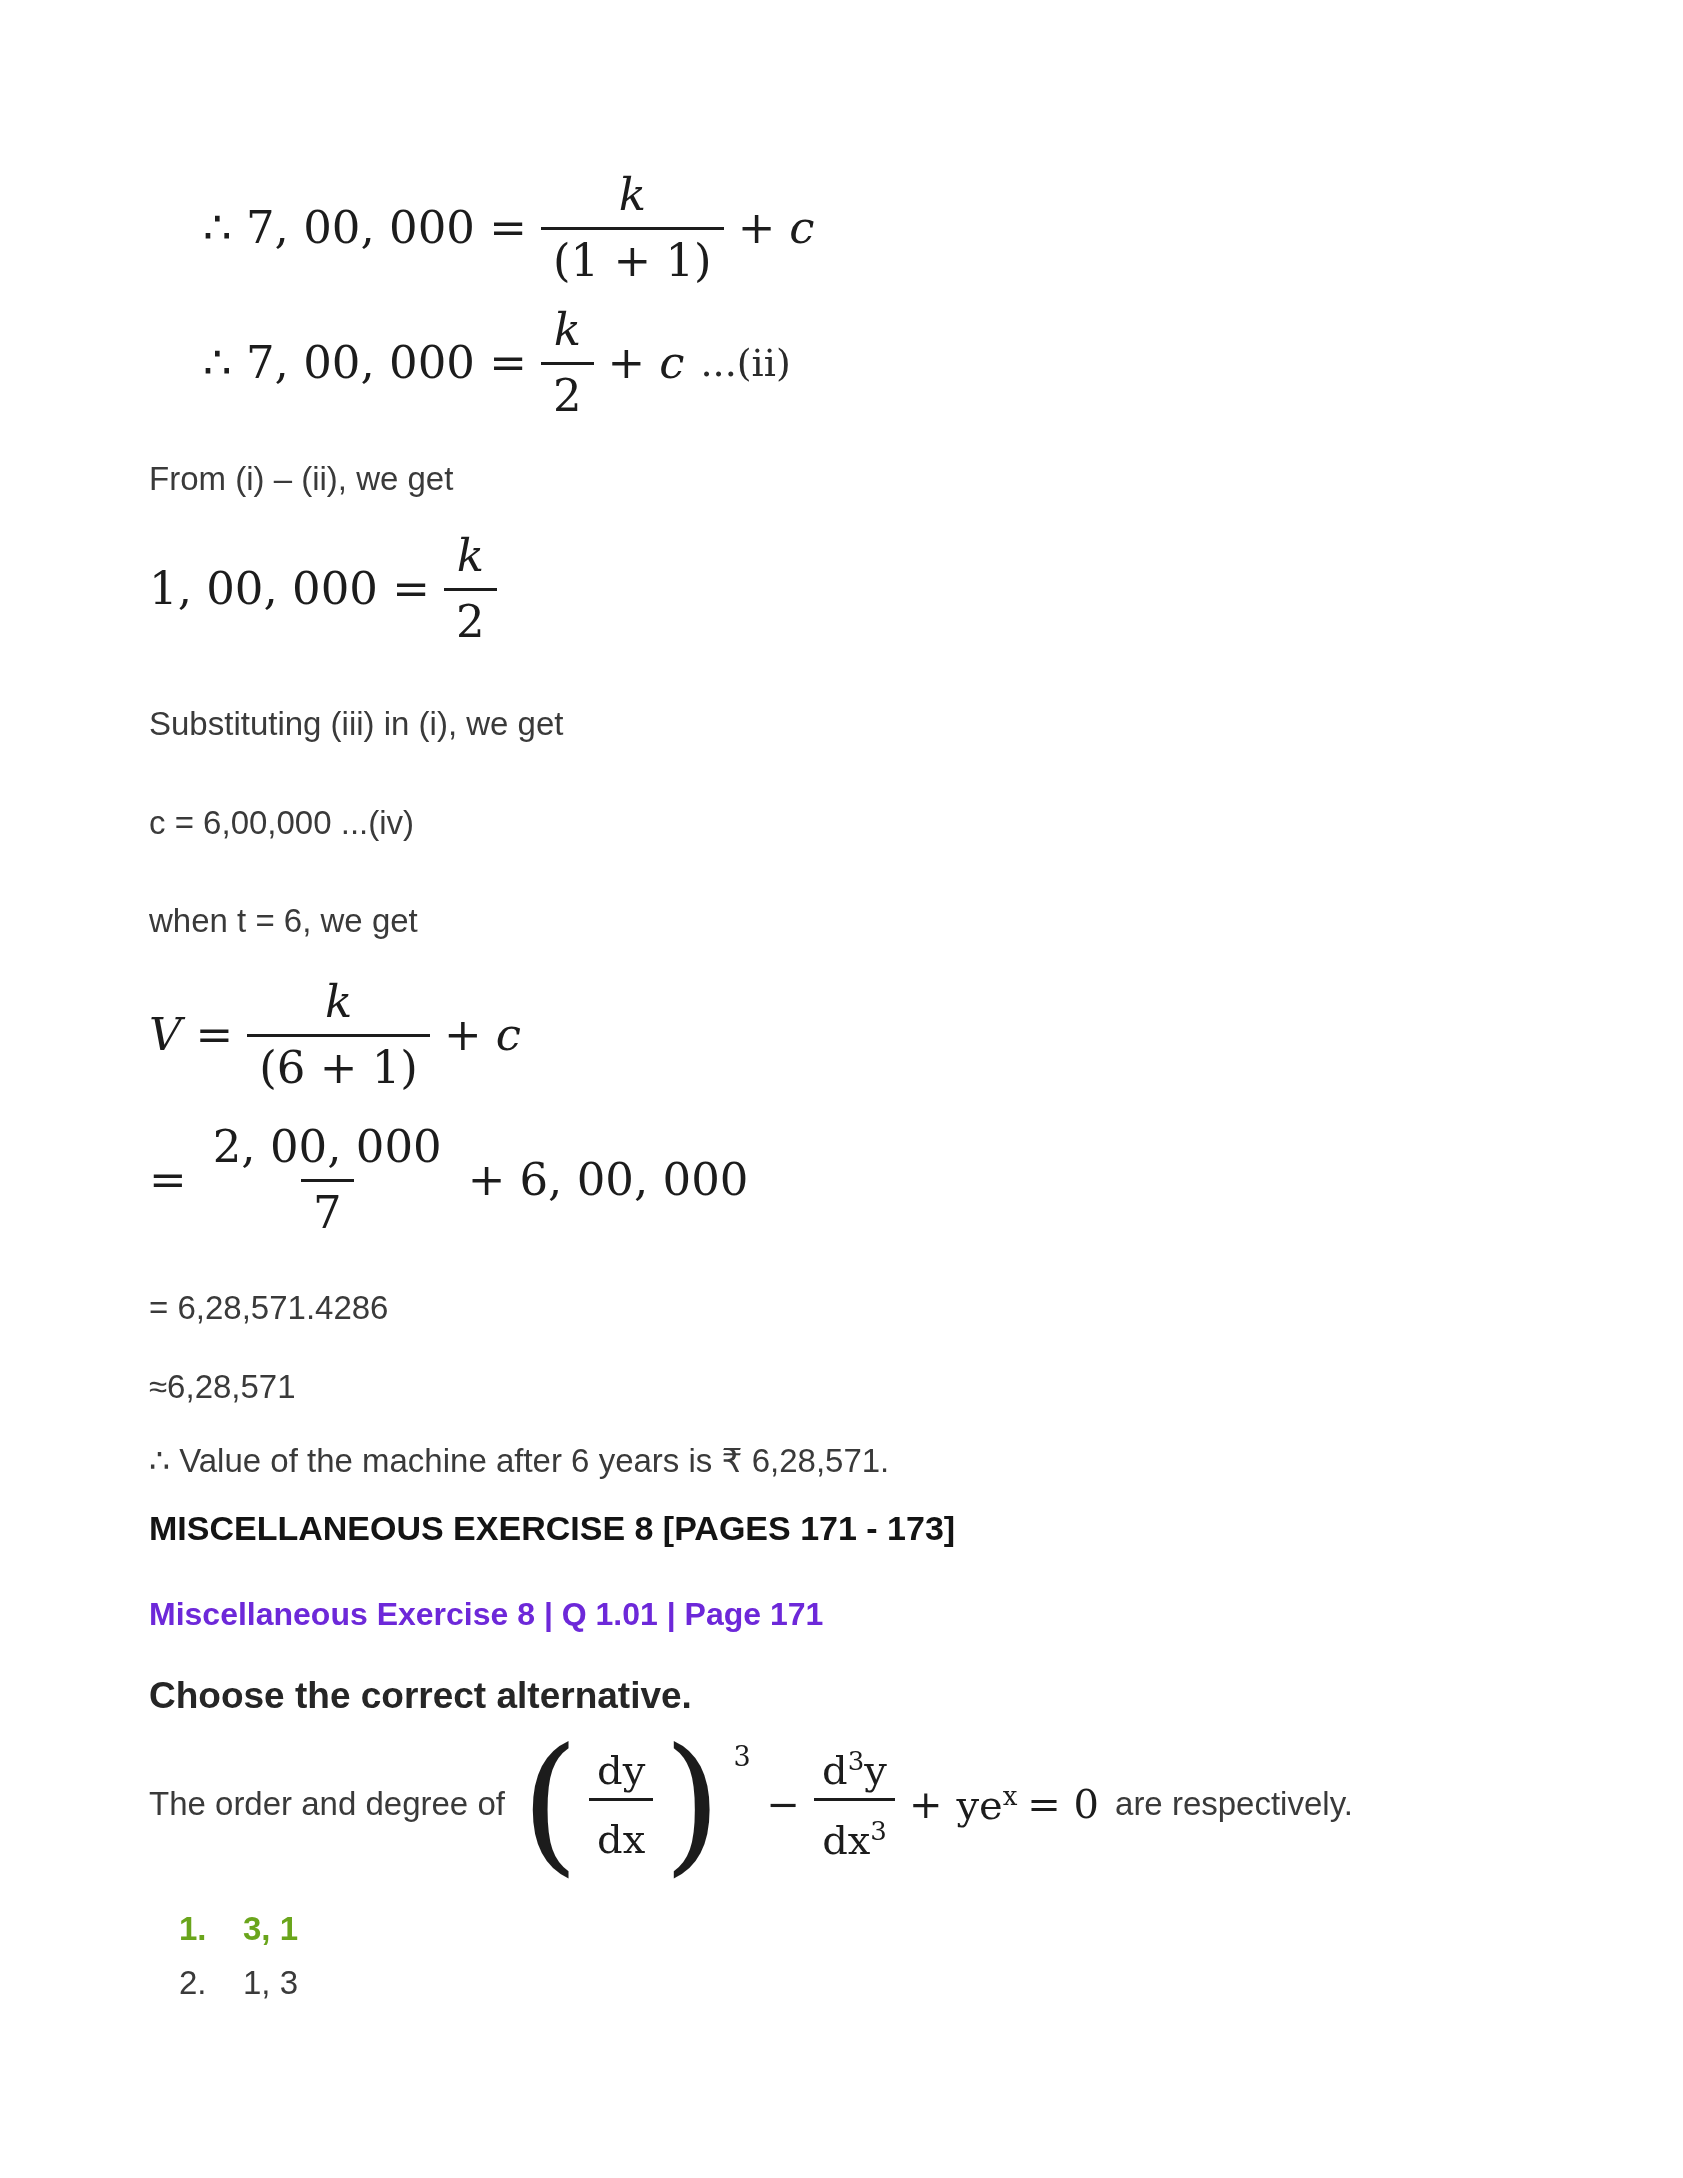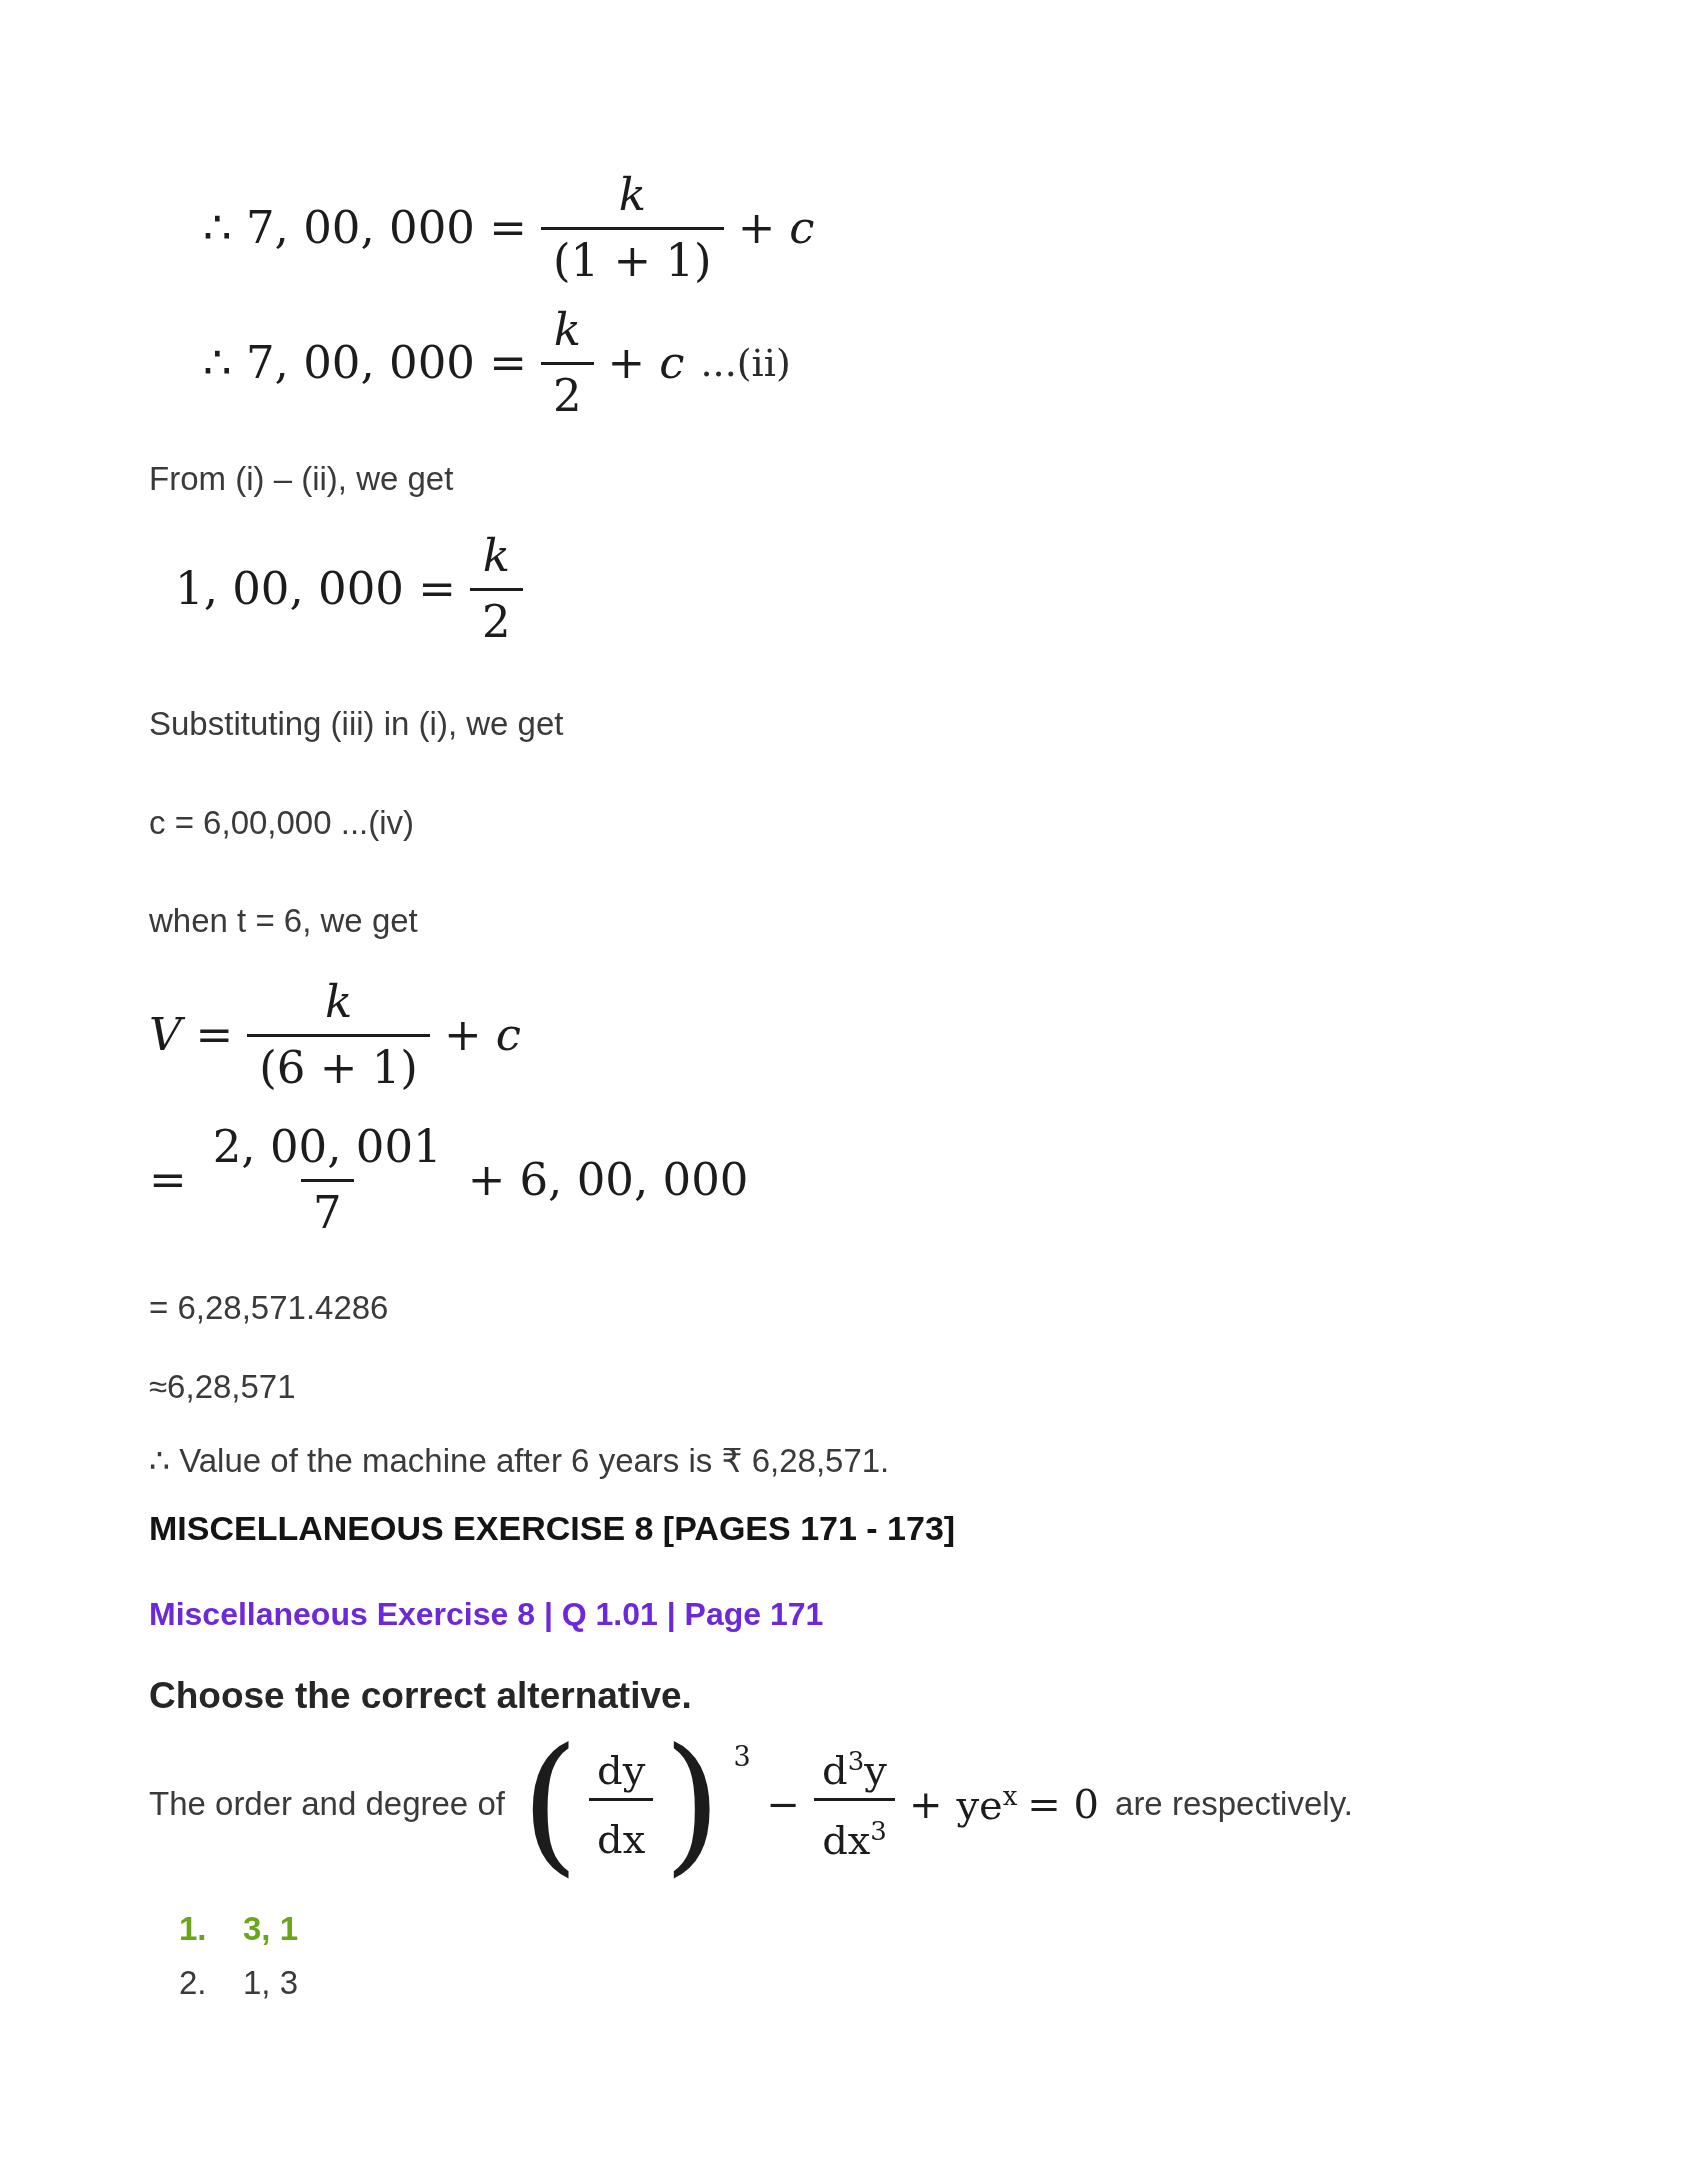--- a/index.html
+++ b/index.html
@@ -52,21 +52,21 @@
   .opts { margin-top:48px; padding-left:30px; }
   .opt { display:flex; gap:22px; font-size:33px; }
   .opt .onum { min-width:42px; }
   .opt1 { color:#6aa51c; font-weight:bold; }
   .opt2 { color:#3a3a3a; margin-top:16px; }
 
   
   .m-eq1 { margin-top:12px; }
   .m-eq2 { margin-top:20px; }
   .m-from { margin-top:38px; }
-  .m-eq3 { margin-top:32px;margin-left:26px; }
+  .m-eq3 { margin-top:32px; }
   .m-k { margin-top:48px; }
   .m-sub { margin-top:57px; }
   .m-c { margin-top:57px; }
   .m-when { margin-top:57px; }
   .m-eq4 { margin-top:36px; }
   .m-eq5 { margin-top:30px; }
   .m-res { margin-top:50px; }
   .m-apx { margin-top:38px; }
   .m-val { margin-top:32px; }
   .m-head { margin-top:28px; }
@@ -122,21 +122,21 @@
         <span class="num mvar">k</span>
         <span class="den">(6 + 1)</span>
       </span>
       <span>+</span>
       <span class="mvar">c</span>
     </div>
 
     <div class="math m-eq5">
       <span>=</span>
       <span class="frac">
-        <span class="num">2, 00, 001</span>
+        <span class="num">2, 00, 000</span>
         <span class="den">7</span>
       </span>
       <span>+</span>
       <span>6, 00, 000</span>
     </div>
 
     <div class="tline m-res">= 6,28,571.4286</div>
     <div class="tline m-apx">≈6,28,571</div>
     <div class="tline m-val">∴ Value of the machine after 6 years is ₹ 6,28,571.</div>
 

